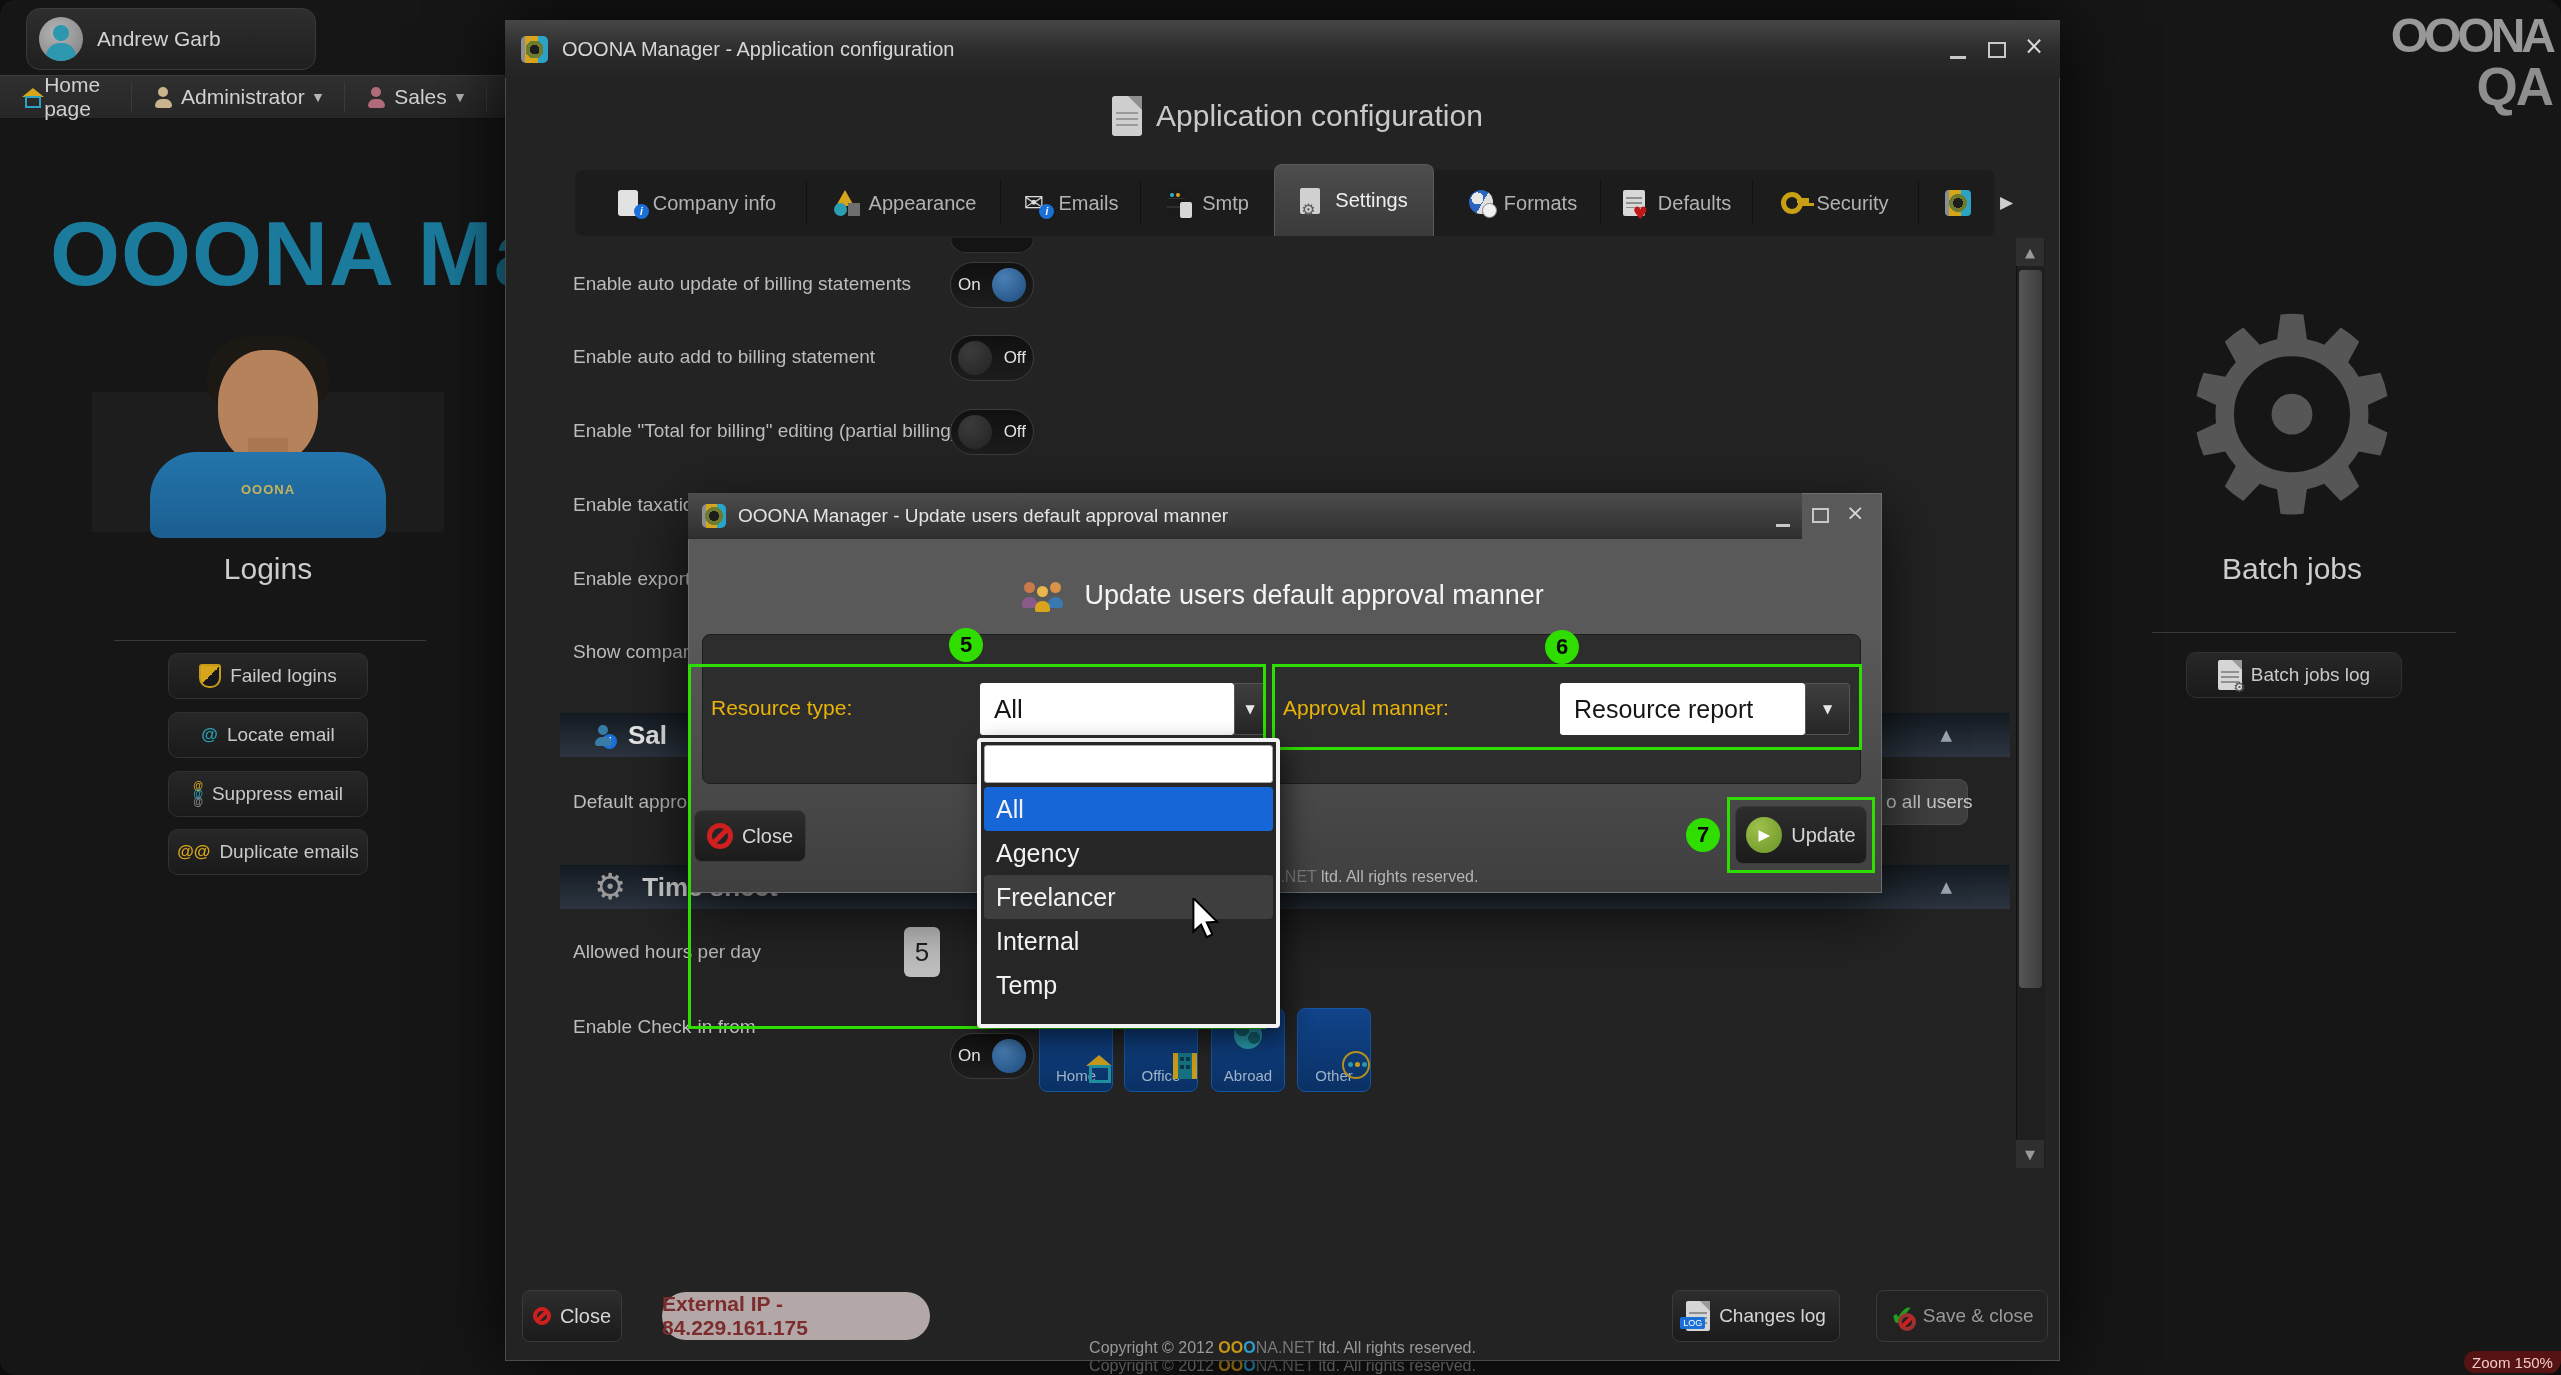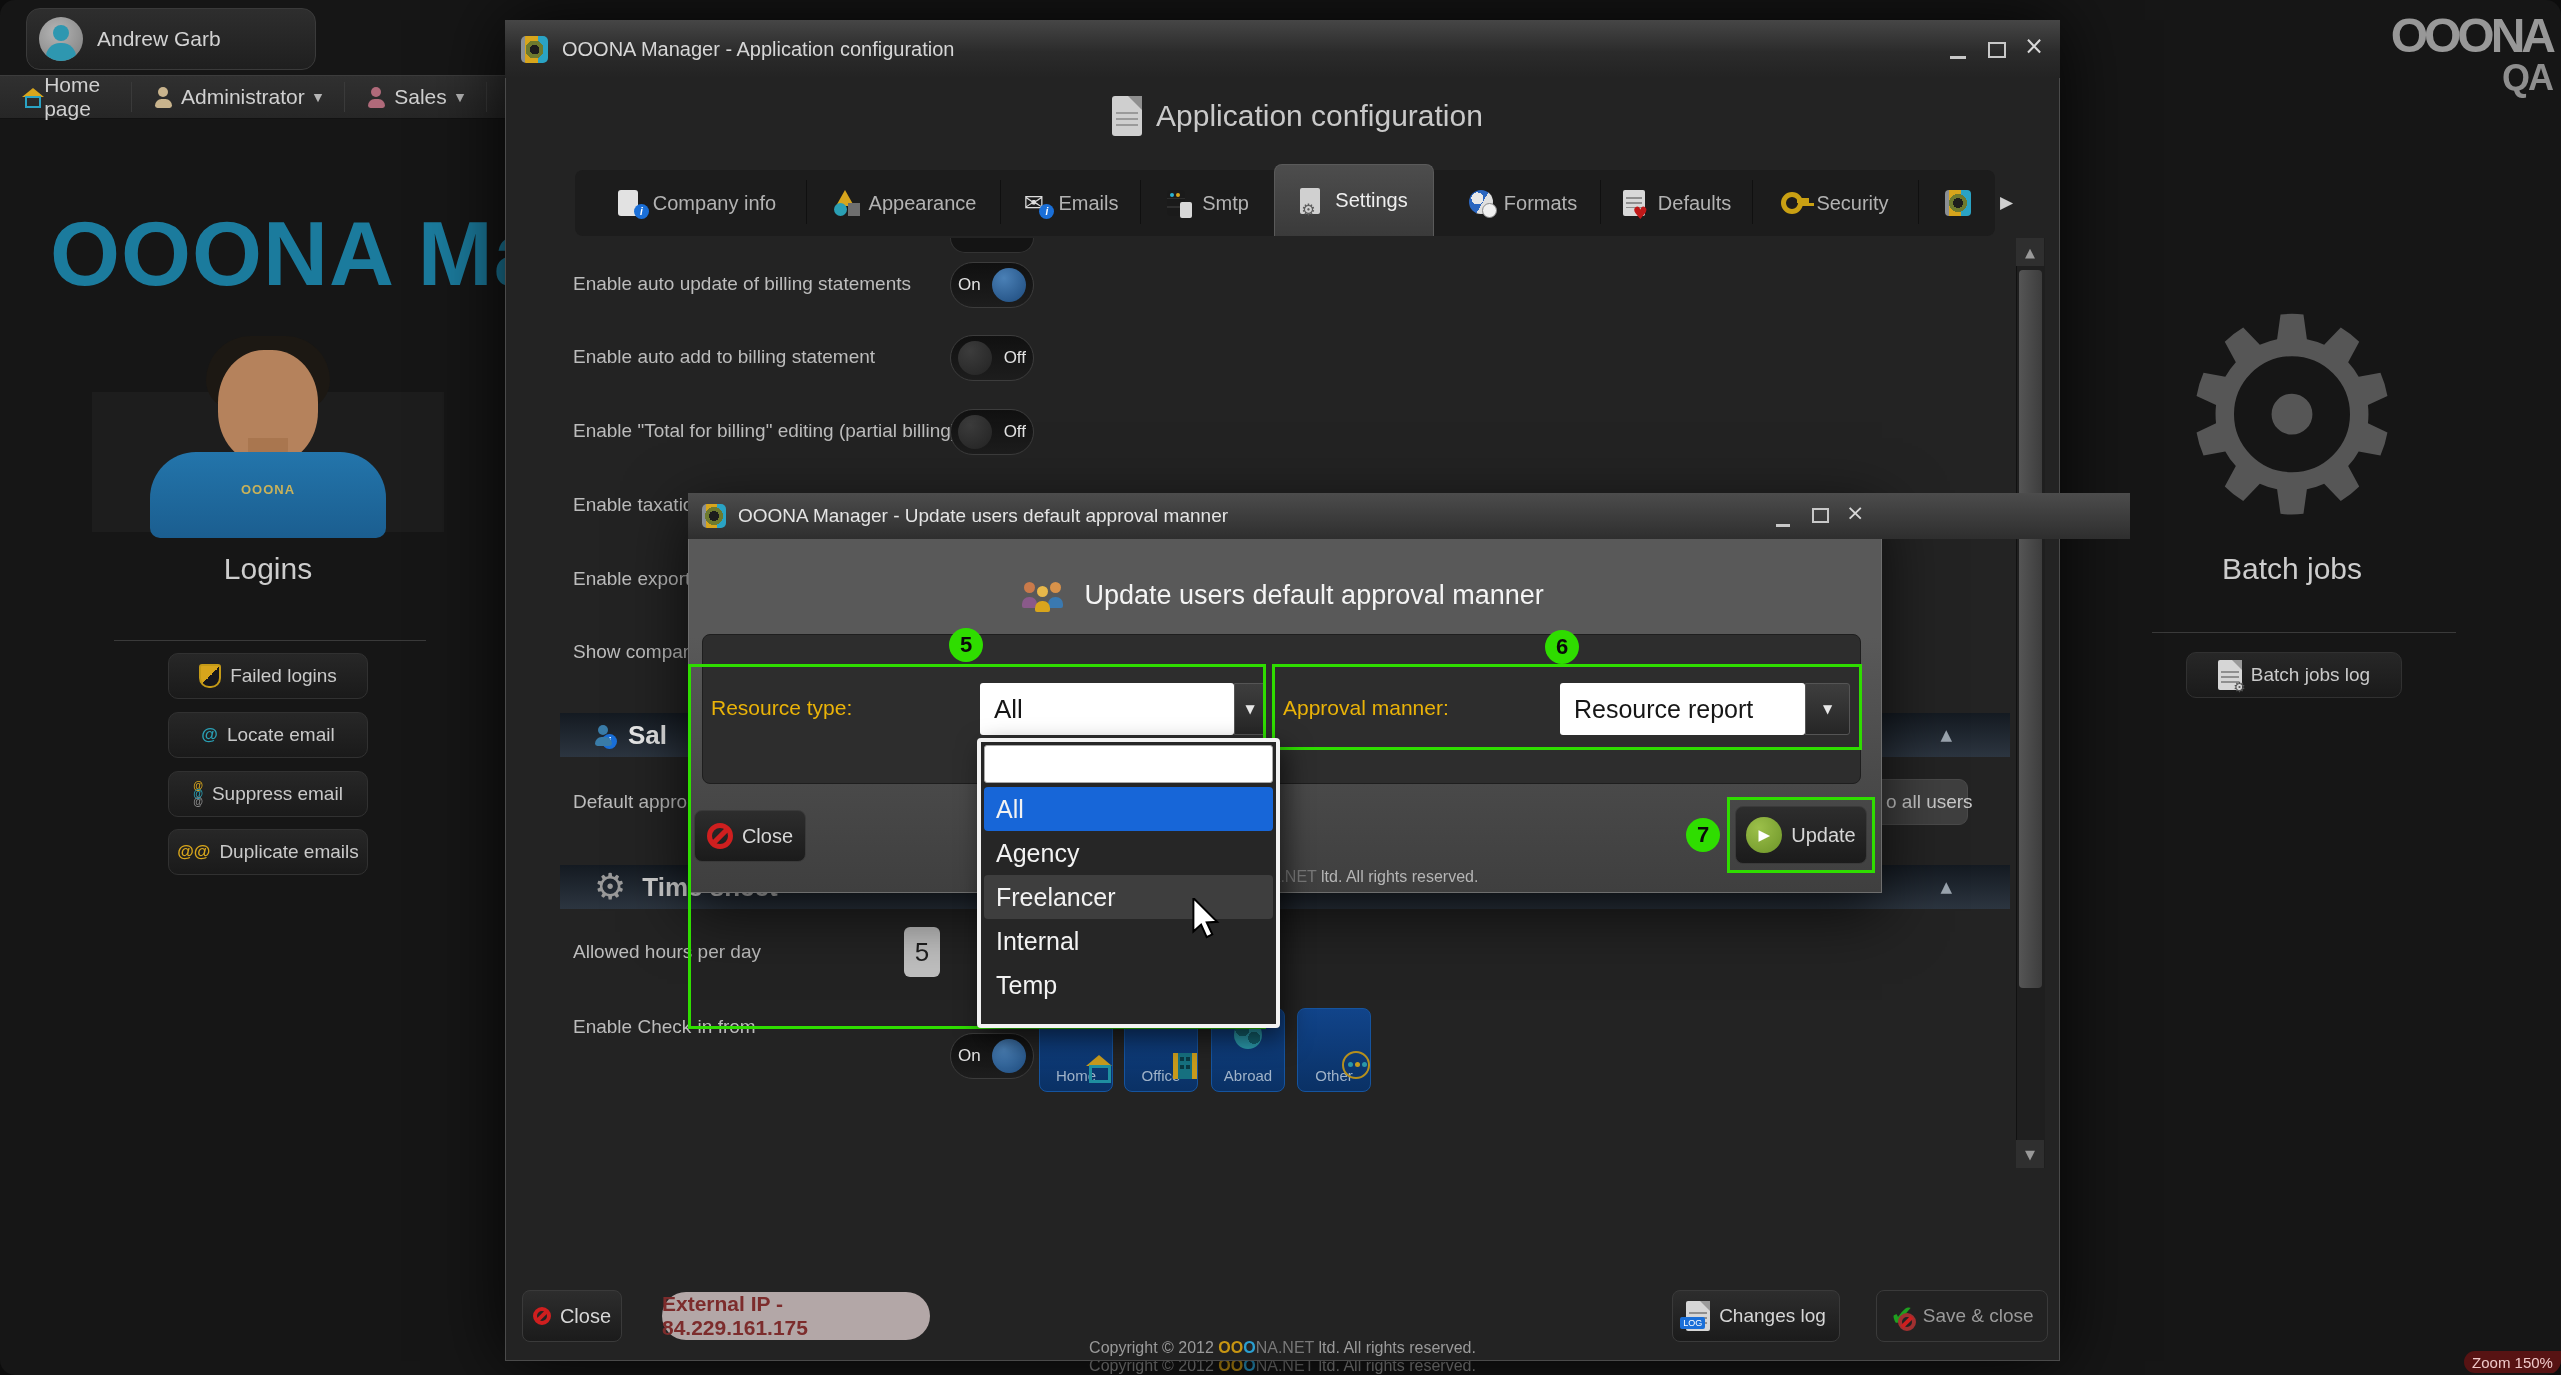--- a/index.html
+++ b/index.html
@@ -42,21 +42,21 @@
   .icon-at{font-size:17px;font-weight:bold;color:#2a9fb4;}
   .icon-at.gold{color:#d7a51c;}
   .icon-atstack{display:flex;flex-direction:column;line-height:8px;font-size:10px;font-weight:bold;}
   .biggear{left:2160px;top:272px;width:264px;height:290px;font-size:270px;line-height:290px;text-align:center;color:#565656;}
   .minidoc{width:24px;height:30px;background:#d6d6d6;border-radius:2px;position:relative;}
   .minidoc::before{content:"";position:absolute;right:0;top:0;border:5px solid #9a9a9a;border-bottom-color:transparent;border-left-color:transparent;}
   .minidoc .lines{position:absolute;left:3px;top:8px;width:18px;height:18px;background:repeating-linear-gradient(#d6d6d6 0 3px,#8f8f8f 3px 5px);}
   .minidoc .loggear{position:absolute;right:-4px;bottom:-4px;font-size:14px;color:#555;line-height:14px;}
   .qa-logo{left:2380px;top:12px;width:172px;text-align:right;font-weight:800;line-height:1.0;}
   .qa-1{font-size:48px;letter-spacing:-4px;color:#989898;}
-  .qa-2{font-size:36px;letter-spacing:-2px;color:#8e8e8e;}
+  .qa-2{font-size:53px;letter-spacing:-2px;color:#8e8e8e;}
   .zoom-badge{left:2464px;top:1351px;width:97px;height:22px;background:#571313;border-radius:11px 0 0 11px;
     font-size:15px;color:#f0c9c9;display:flex;align-items:center;justify-content:center;}
   .copyline{width:1555px;left:505px;text-align:center;font-size:16px;color:#9a9a9a;white-space:nowrap;}
   .cp-gold{color:#c79512;font-weight:bold;margin-top:31px;} .cp-blue{color:#2a9fd0;font-weight:bold;} .cp-gray{color:#787878;}
 
   
   .window{left:505px;top:20px;width:1555px;height:1341px;background:#232323;border:1px solid #4a4a4a;box-sizing:border-box;box-shadow:0 0 70px rgba(0,0,0,.85);}
   .titlebar{left:505px;top:20px;width:1555px;height:58px;background:linear-gradient(#464646,#2b2b2b 55%,#232323);
     display:flex;align-items:center;padding:0 16px;box-sizing:border-box;gap:14px;}
   .logo-ooona{width:27px;height:27px;border-radius:5px;overflow:hidden;flex:0 0 auto;
@@ -128,21 +128,21 @@
   .no-entry.small::before{left:-2px;top:3px;width:14px;height:4px;}
   .ip-pill{background:#b3a7a7;border-radius:24px;display:flex;align-items:center;justify-content:center;
     font-size:21px;font-weight:bold;color:#7c2c2c;}
   .greencheck{font-size:28px;color:#1f9f1f;line-height:26px;}
   .scroll-track{left:2016px;top:238px;width:28px;height:930px;background:#1f1f1f;border-left:1px solid #111;}
   .scroll-btn{left:2016px;width:28px;height:28px;background:#2f2f2f;display:flex;align-items:center;justify-content:center;font-size:13px;color:#999;}
   .scroll-thumb{left:2019px;top:270px;width:23px;height:718px;background:linear-gradient(90deg,#555,#3d3d3d);border-radius:4px;}
 
   
   .dialog{left:688px;top:493px;width:1194px;height:400px;background:linear-gradient(#595959 0 36%,#4a4a4a 70%,#3f3f3f);border:1px solid #6e6e6e;box-sizing:border-box;box-shadow:0 18px 60px rgba(0,0,0,.7);}
-  .dlg-titlebar{left:688px;top:493px;width:1442px;height:46px;background:linear-gradient(#4c4c4c,#2e2e2e);display:flex;align-items:center;gap:12px;padding:0 14px;box-sizing:border-box;}
+  .dlg-titlebar{left:688px;top:493px;width:1114px;height:46px;background:linear-gradient(#4c4c4c,#2e2e2e);display:flex;align-items:center;gap:12px;padding:0 14px;box-sizing:border-box;}
   .dlg-title{font-size:19px;color:#e4e4e4;}
   .people{width:44px;height:34px;position:relative;}
   .pp{position:absolute;width:15px;height:26px;}
   .pp::before{content:"";position:absolute;left:50%;top:0;width:11px;height:11px;margin-left:-5.5px;border-radius:50%;background:var(--c1);}
   .pp::after{content:"";position:absolute;left:0;bottom:0;width:15px;height:11px;border-radius:7px 7px 2px 2px;background:var(--c2);}
   .darkpanel{left:702px;top:634px;width:1159px;height:150px;background:#2d2d2d;border:1px solid #1e1e1e;border-radius:8px;box-sizing:border-box;}
   .dlg-label{font-size:21px;color:#eab308;white-space:nowrap;}
   .combo-white{background:#fff;border-radius:3px;color:#161616;display:flex;align-items:center;padding-left:14px;box-sizing:border-box;}
   .combo-btn{background:linear-gradient(#3e3e3e,#262626);border:1px solid #555;border-radius:0 3px 3px 0;display:flex;align-items:center;justify-content:center;color:#e8e8e8;font-size:12px;box-sizing:border-box;}
   .playcir{width:36px;height:36px;border-radius:50%;background:radial-gradient(circle at 35% 30%,#9cc04a,#6d9428);display:flex;align-items:center;justify-content:center;color:#fff;font-size:15px;flex:0 0 auto;}

